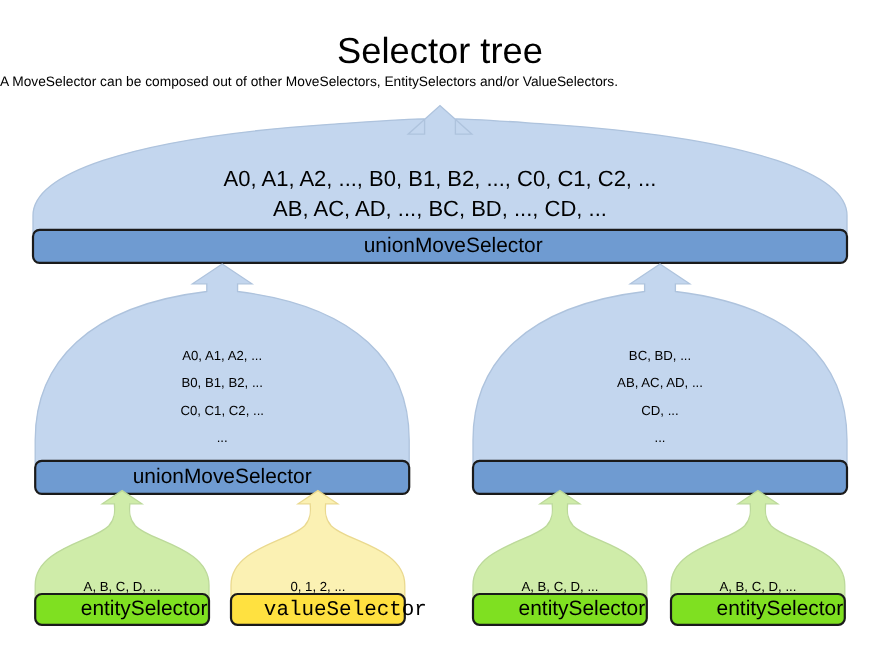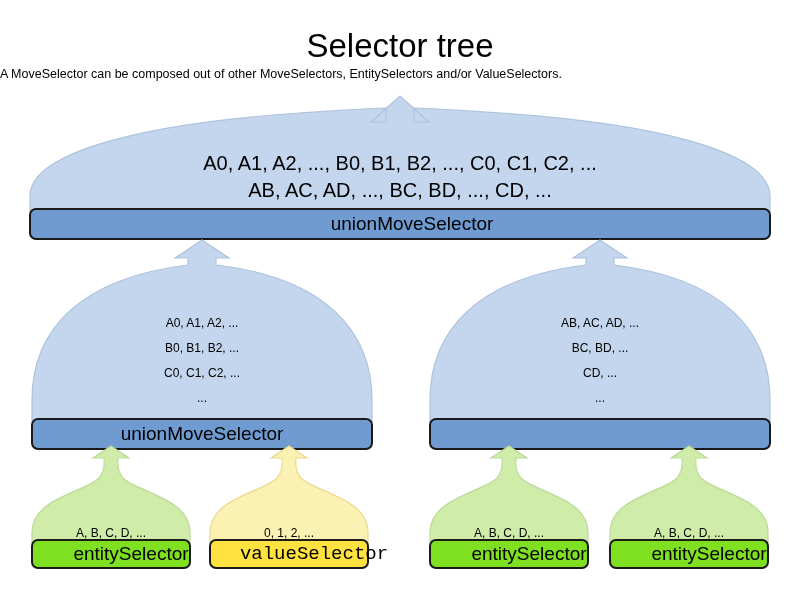--- a/index.html
+++ b/index.html
@@ -195,22 +195,22 @@
 
   <div class="node-lines small" style="left:32px; top:298px; width:340px;">
     <div>A0, A1, A2, ...</div>
     <div>B0, B1, B2, ...</div>
     <div>C0, C1, C2, ...</div>
     <div>...</div>
   </div>
   <div class="bar-label" style="left:32px; top:419px; width:340px; height:30px;">unionMoveSelector</div>
 
   <div class="node-lines small" style="left:430px; top:298px; width:340px;">
+    <div>BC, BD, ...</div>
     <div>AB, AC, AD, ...</div>
-    <div>BC, BD, ...</div>
     <div>CD, ...</div>
     <div>...</div>
   </div>
 
   <div class="node-lines small" style="left:32px; top:508px; width:158px;">
     <div>A, B, C, D, ...</div>
   </div>
   <div class="bar-label leaf" style="left:32px; top:540px; width:158px; height:28px;">entitySelector</div>
 
   <div class="node-lines small" style="left:210px; top:508px; width:158px;">

